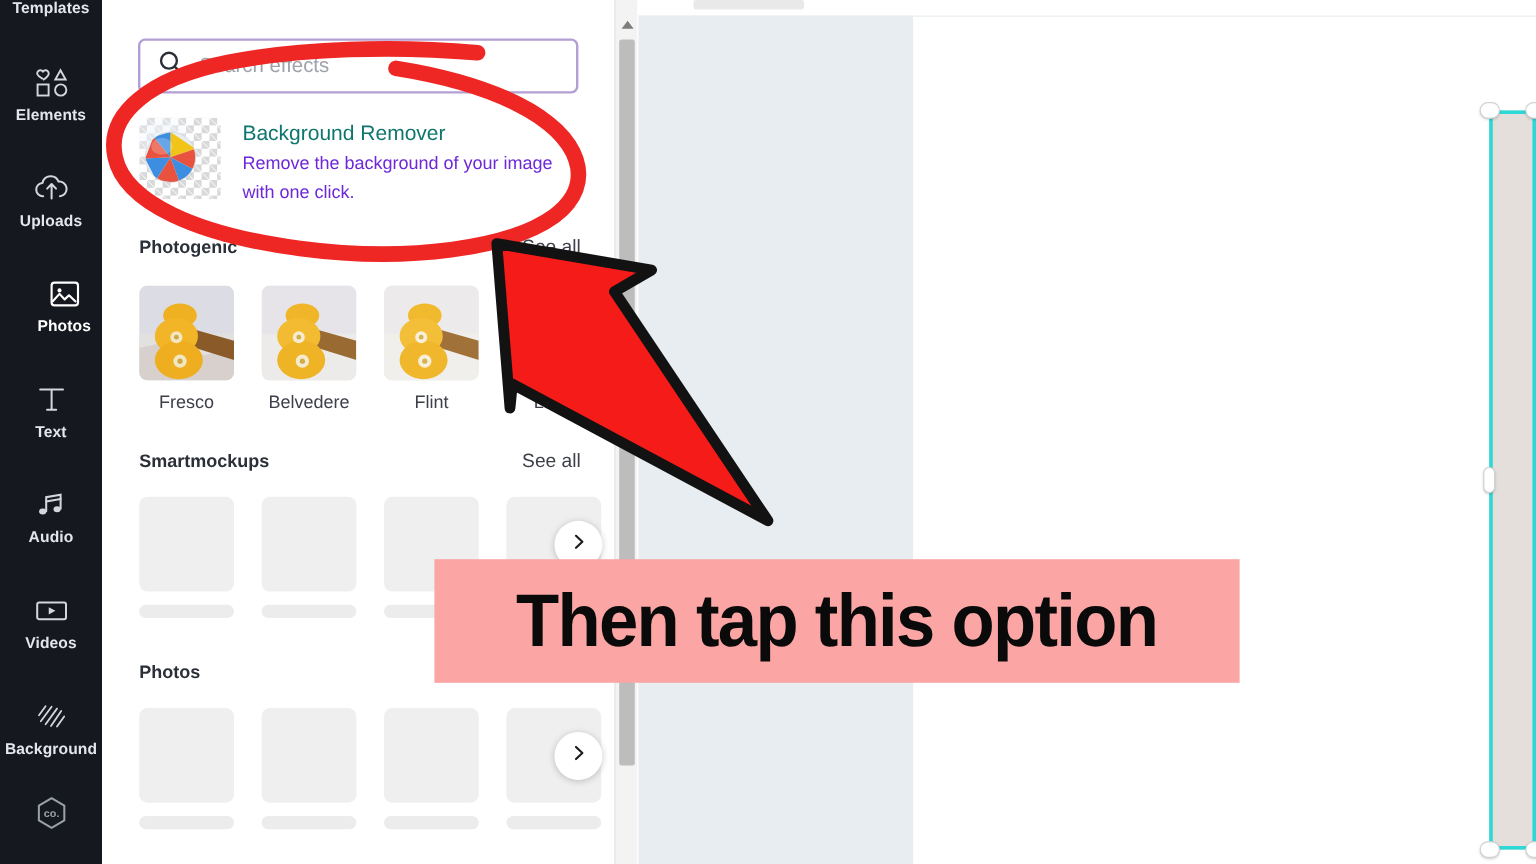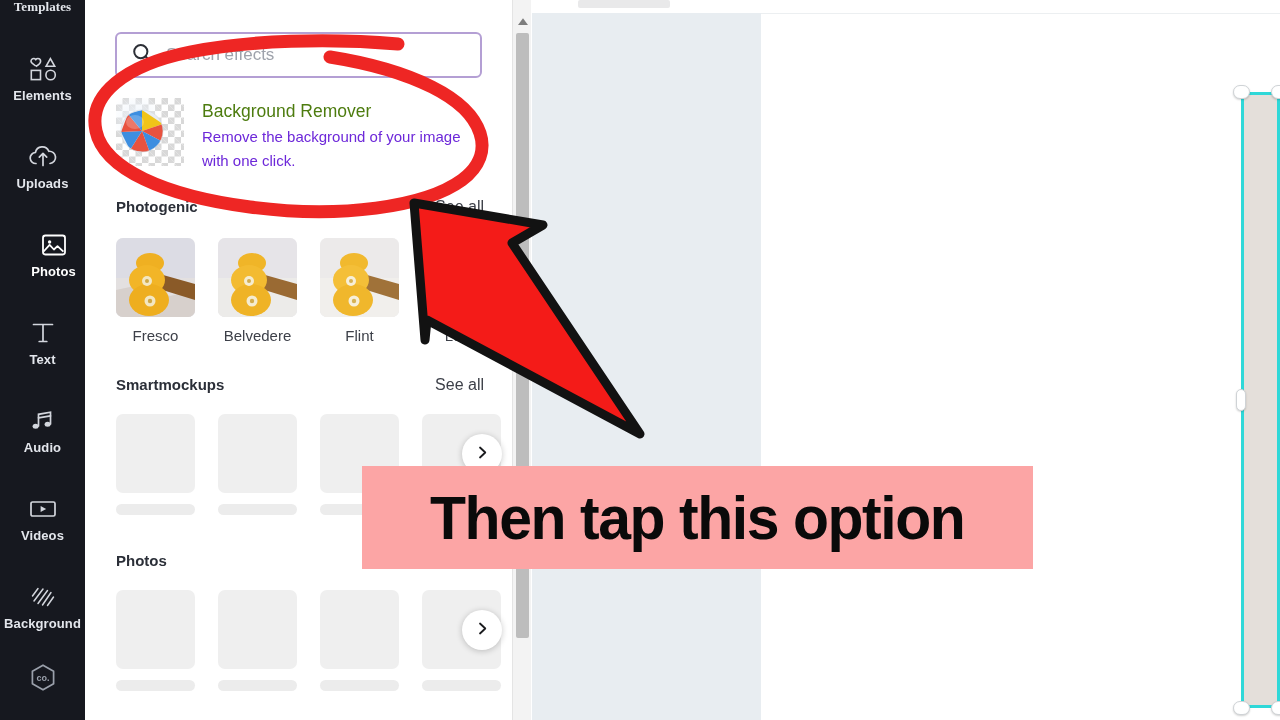--- a/index.html
+++ b/index.html
@@ -85,21 +85,21 @@
       linear-gradient(45deg, #d8d8d8 25%, transparent 25%, transparent 75%, #d8d8d8 75%);
     background-size: 13px 13px;
     background-position: 0 0, 6.5px 6.5px;
   }
   .br-thumb .glow {
     position: absolute; left: -6px; top: -6px;
     width: 52px; height: 52px;
     background: radial-gradient(circle at 50% 50%, #eef4fb 0%, rgba(238,244,251,0.0) 70%);
   }
   .br-text { margin-left: 18px; padding-top: 2px; }
-  .br-title { font-size: 17.5px; color: #4d7c0f; line-height: 22px; }
+  .br-title { font-size: 17.5px; color: #0f766e; line-height: 22px; }
   .br-desc {
     font-size: 15px; color: #6d28d9; line-height: 24px;
     margin-top: 3px; width: 285px;
   }
 
   
   .sec-head {
     position: absolute; width: 368px; left: 31px;
     display: flex; align-items: baseline; justify-content: space-between;
   }
@@ -211,21 +211,21 @@
     white-space: nowrap;
     transform: scaleX(0.95);
   }
 </style>
 </head>
 <body>
 <div id="root">
 
 <div class="sidebar">
 
-  <div class="side-item" style="height:34px;justify-content:flex-start;font-family:Liberation Serif, serif;">
+  <div class="side-item" style="height:34px;justify-content:flex-start;">
     <span class="side-label">Templates</span>
   </div>
 
   <div class="side-item" style="height:88px;">
     <span class="side-icon">
       <svg width="28" height="26" viewBox="0 0 28 26" fill="none" stroke="#d3d6dd" stroke-width="1.6">
         <path d="M2 5.2c0-1.6 1.3-2.7 2.7-2.7 1 0 1.7.5 2.1 1.1.4-.6 1.1-1.1 2.1-1.1 1.4 0 2.7 1.1 2.7 2.7 0 2.3-3.6 4.6-4.8 5.3C7.6 9.8 2 7.5 2 5.2z"></path>
         <path d="M21.4 2.6l4.3 7.7h-8.6z"></path>
         <rect x="2.3" y="14.4" width="9.2" height="9.2"></rect>
         <circle cx="21.6" cy="19" r="4.7"></circle>

